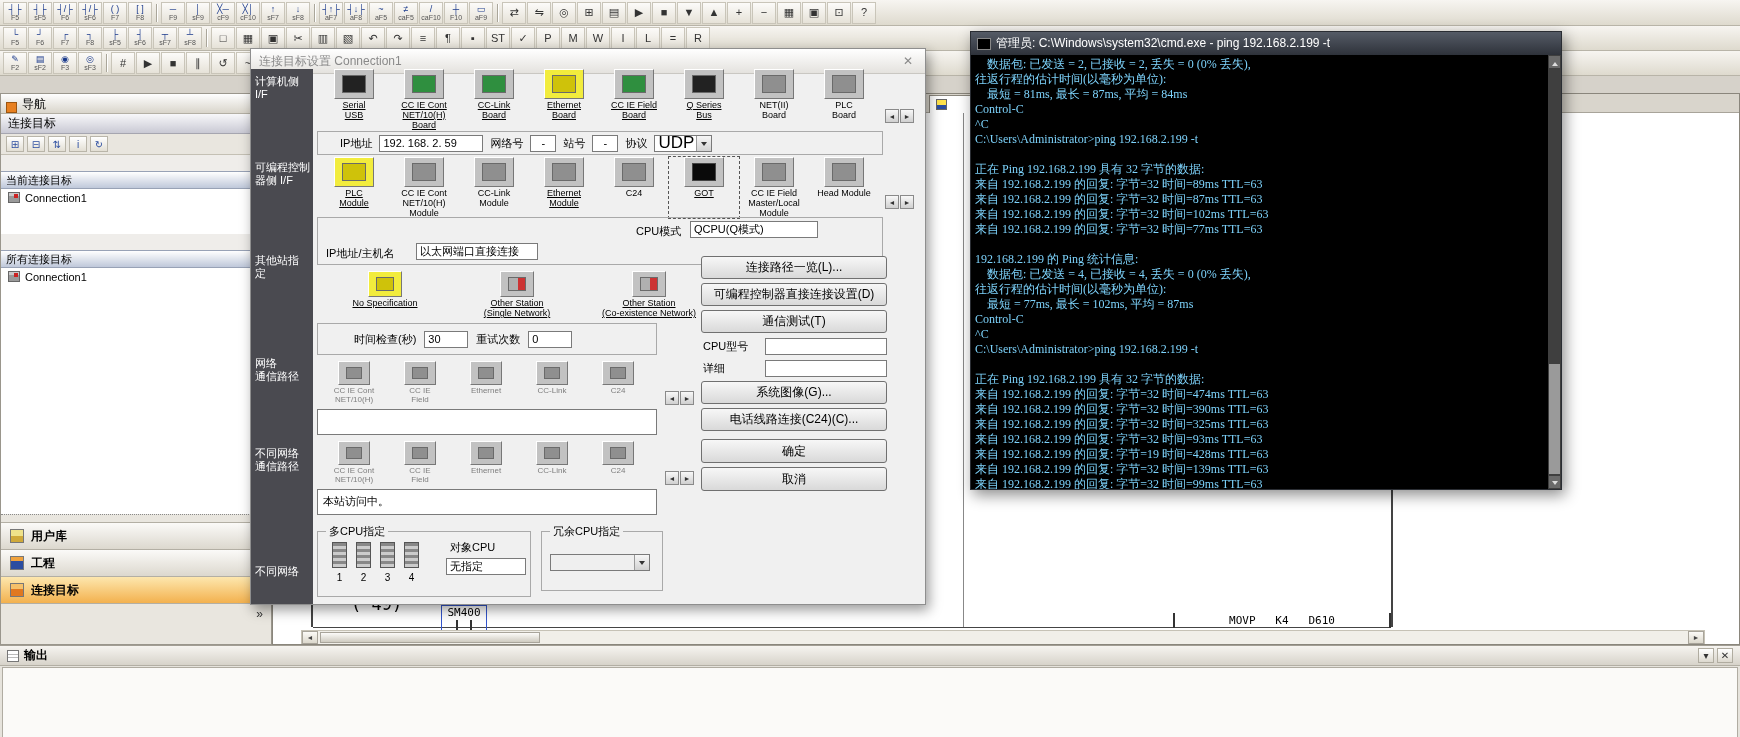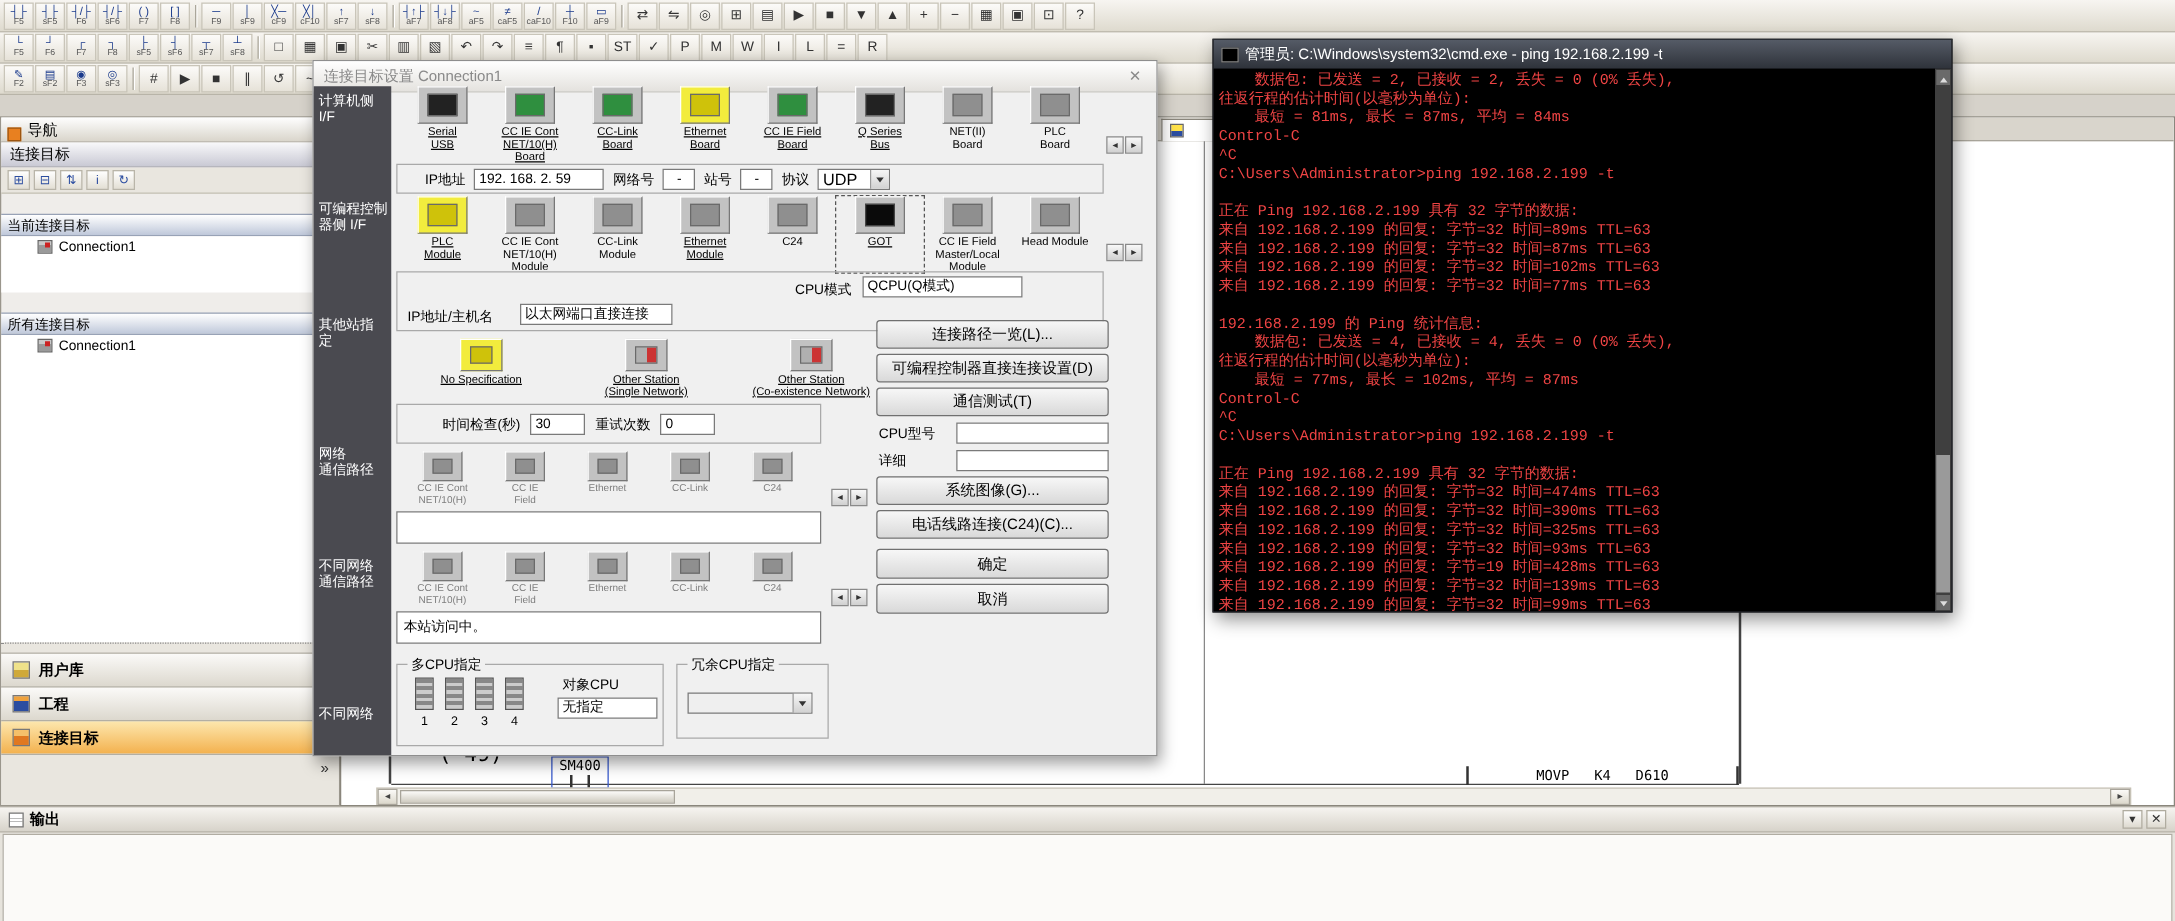--- a/index.html
+++ b/index.html
@@ -20,21 +20,21 @@
 
 
 .nav{position:absolute;left:0;top:93px;width:272px;height:552px;background:#efedea;border:1px solid #9a968c;display:flex;flex-direction:column;z-index:2;}
 .nav-title{flex:0 0 20px;display:flex;align-items:flex-end;gap:5px;padding:0 5px;background:linear-gradient(#fefefe,#d9d5cb);border-bottom:1px solid #b3afa4;font-weight:normal;}
 .nav-title-icon{width:11px;height:11px;background:#e88020;border:1px solid #9c5510;}
 .nav-selector{flex:0 0 20px;display:flex;align-items:center;padding:0 7px;background:linear-gradient(#f8f8fa,#c9c9d4);border-bottom:1px solid #a6a6b0;}
 .sel-arrow{margin-left:auto;font-size:10px;color:#333;}
 .nav-tools{flex:0 0 21px;display:flex;align-items:center;gap:3px;padding:0 5px;background:#e9e6df;border-bottom:1px solid #c4c0b4;}
 .ntool{width:18px;height:16px;border:1px solid #b9b5a9;background:linear-gradient(#fff,#e3dfd4);font-size:10px;line-height:13px;text-align:center;color:#2b4da0;padding:0;}
 .nav-group-header{flex:0 0 18px;display:flex;align-items:center;padding:0 5px;background:linear-gradient(#ffffff,#bfc8da);border-top:1px solid #98a2b6;border-bottom:1px solid #98a2b6;font-size:11px;margin-top:16px;}
-.nav-list{background:#fff;padding-left:22px;}
+.nav-list{background:#fff;}
 .nav-list.l1{flex:0 0 45px;}
 .nav-list.l2{flex:1 1 auto;}
 .nav-item{height:17px;display:flex;align-items:center;gap:5px;padding:0 7px;font-size:11px;}
 .plc-icon{width:12px;height:11px;background:linear-gradient(180deg,#c9c9c9 0 3px,#9a9a9a 3px 100%);border:1px solid #666;position:relative;flex:0 0 12px;}
 .plc-icon::after{content:"";position:absolute;right:1px;top:1px;width:4px;height:4px;background:#cc2222;}
 .nav-grip{flex:0 0 8px;background:#e9e6df;border-top:1px dotted #8a8a8a;}
 .nav-tab{flex:0 0 27px;display:flex;align-items:center;gap:7px;padding:0 9px;background:linear-gradient(#fbfaf8,#dcd8ce);border-top:1px solid #b3afa4;font-weight:bold;font-size:12px;}
 .nav-tab.selected{background:linear-gradient(#fde7ae,#f3b14e);}
 .nav-tab-icon{width:14px;height:14px;border:1px solid #777;display:inline-block;flex:0 0 14px;}
 [data-name="project-icon"]{background:linear-gradient(180deg,#f0a23c 0 4px,#2b4da0 4px 100%);}
@@ -111,21 +111,21 @@
 .a-pc{left:572px;top:40px;}
 .a-plc{left:572px;top:126px;}
 .a-r1{left:352px;top:322px;}
 .a-r2{left:352px;top:402px;}
 .mini-btn{width:14px;height:14px;background:linear-gradient(#f8f8f8,#d0d0d0);border:1px solid #8a8a8a;font-size:7px;line-height:11px;color:#333;padding:0;}
 
 .lbl{font-size:11px;white-space:nowrap;}
 .inset{display:inline-block;background:#fff;border:1px solid #7a7a7a;font-size:11px;padding:1px 3px;height:17px;line-height:13px;overflow:hidden;white-space:nowrap;}
 .ip-val{width:104px;}
 .inset.sm{width:26px;text-align:center;}
-.combo{display:inline-flex;width:58px;height:17px;background:#fff;border:1px solid #7a7a7a;font-size:13px;align-items:center;}
+.combo{display:inline-flex;width:58px;height:17px;background:#fff;border:1px solid #7a7a7a;font-size:17px;align-items:center;}
 .combo .combo-val{flex:1;padding-left:3px;overflow:hidden;white-space:nowrap;}
 .combo-btn{width:15px;height:100%;background:linear-gradient(#f6f6f6,#d2d2d2);border-left:1px solid #9a9a9a;position:relative;flex:0 0 15px;}
 .combo-btn::after{content:"";position:absolute;left:4px;top:6px;border:3px solid transparent;border-top:4px solid #333;}
 .combo.disabled{background:#efefef;}
 
 .grp{position:absolute;border:1px solid #a9a9a9;}
 .ip-grp{left:4px;top:62px;width:566px;height:24px;display:flex;align-items:center;gap:7px;padding-left:22px;}
 .grp2{left:4px;top:148px;width:566px;height:48px;}
 .cpu-mode-label{position:absolute;left:318px;top:6px;}
 .cpu-mode-field{position:absolute;left:372px;top:3px;width:128px;}
@@ -157,21 +157,21 @@
 .dlg-btn.mt8{margin-top:8px;}
 .fld-row{display:flex;align-items:center;margin:5px 0 0 2px;gap:6px;}
 .fld-label{font-size:11px;width:56px;white-space:nowrap;}
 .fld-box{flex:1;height:17px;background:#fff;border:1px solid #7a7a7a;}
 
 
 .cmd{position:absolute;left:970px;top:31px;width:592px;height:459px;border:1px solid #2a2d33;box-shadow:3px 5px 14px rgba(0,0,0,.45);z-index:20;background:#000;}
 .cmd-title{height:23px;background:linear-gradient(#555b66,#2e323a);color:#fff;display:flex;align-items:center;gap:5px;padding:0 6px;font-size:12px;}
 .cmd-icon{width:14px;height:12px;background:#000;border:1px solid #888;flex:0 0 14px;}
 .cmd-title-text{white-space:nowrap;overflow:hidden;}
-.cmd-body{position:absolute;top:23px;left:0;right:13px;bottom:0;background:#000;padding:2px 4px;font-family:Liberation Mono, monospace;font-size:12px;line-height:15px;color:#ef4444;overflow:hidden;}
+.cmd-body{position:absolute;top:23px;left:0;right:13px;bottom:0;background:#000;padding:2px 4px;font-family:Liberation Serif, serif;font-size:12px;line-height:15px;color:#7dd3fc;overflow:hidden;}
 .cmd-line{white-space:pre;min-height:15px;}
 .cmd-scroll{position:absolute;top:23px;right:0;bottom:0;width:13px;background:#3f3f3f;}
 .cmd-scroll-btn{position:absolute;left:1px;right:1px;height:12px;background:#6a6a6a;}
 .cmd-scroll-btn.up{top:1px;}
 .cmd-scroll-btn.down{bottom:1px;}
 .cmd-scroll-btn::after{content:"";position:absolute;left:3px;border:3px solid transparent;}
 .cmd-scroll-btn.up::after{top:3px;border-bottom:4px solid #ddd;}
 .cmd-scroll-btn.down::after{top:5px;border-top:4px solid #ddd;}
 .cmd-thumb{position:absolute;left:1px;right:1px;bottom:15px;height:110px;background:#9a9a9a;}
 </style>

